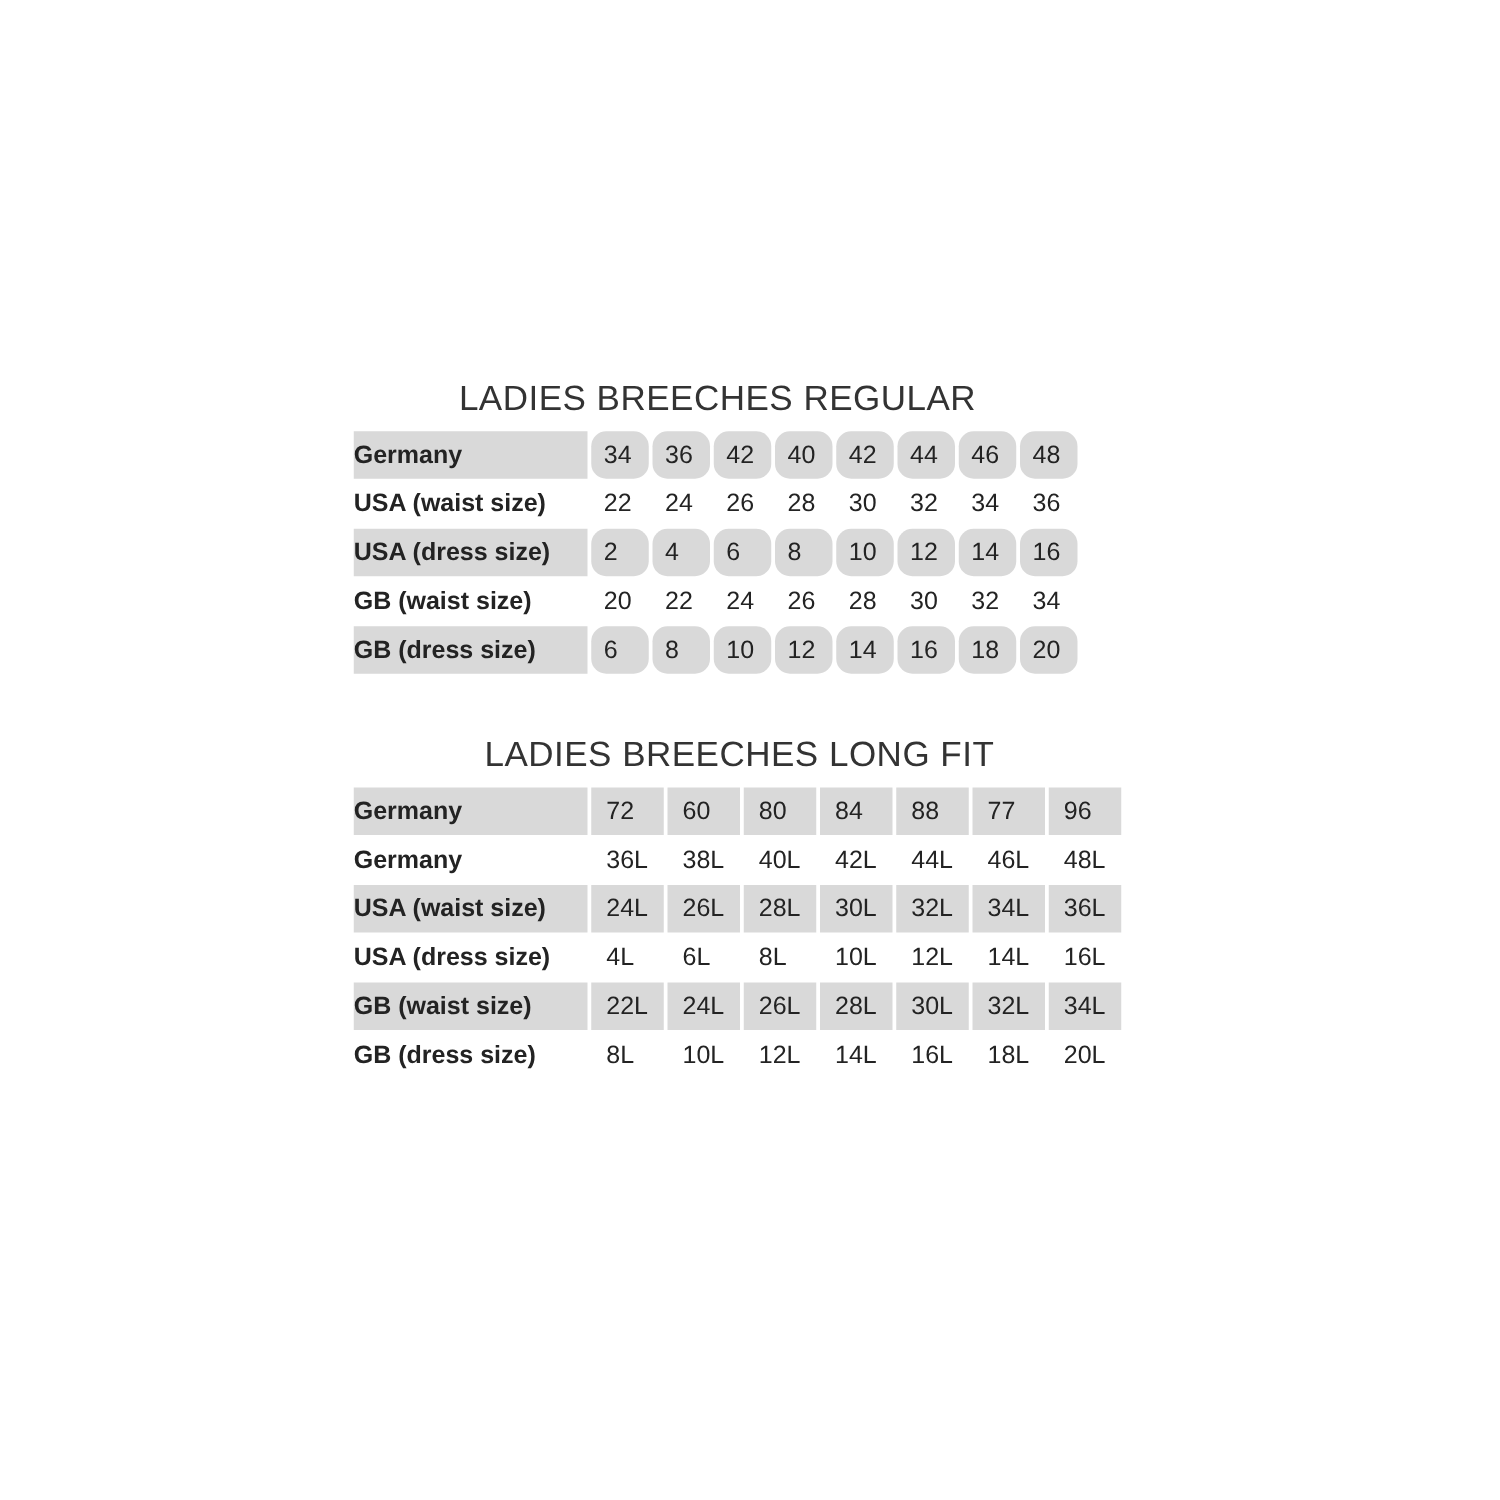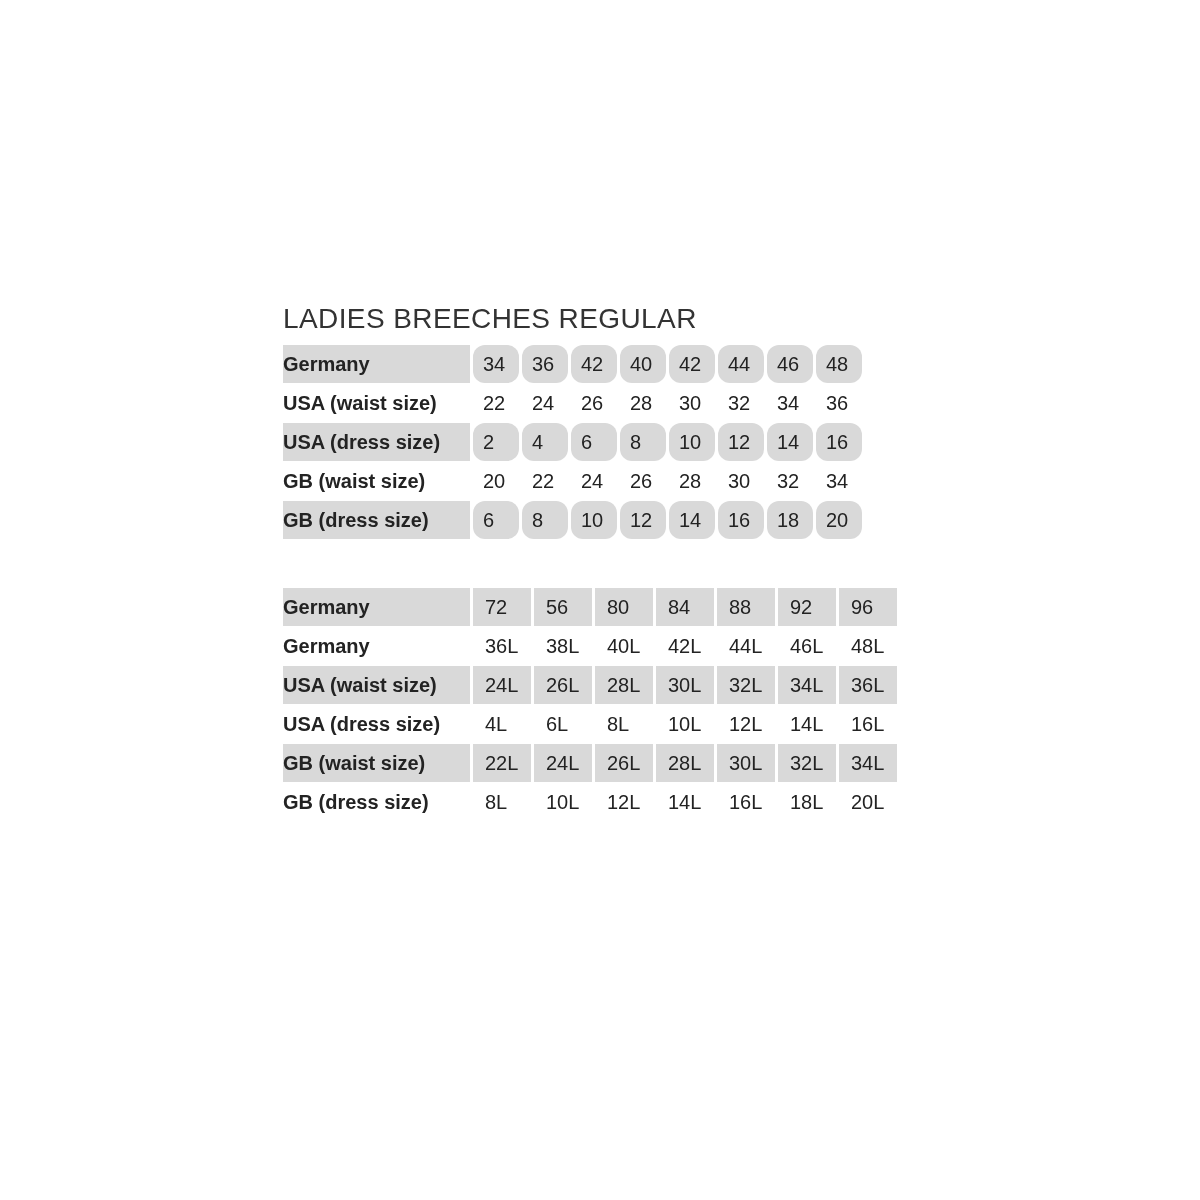--- a/index.html
+++ b/index.html
@@ -4,20 +4,21 @@
 <style>
   * { margin: 0; padding: 0; box-sizing: border-box; }
   html, body { background: #ffffff; }
   .canvas {
     position: relative;
     width: 1200px;
     height: 1180px;
     background: var(--page-bg, #ffffff);
     font-family: "Liberation Sans", sans-serif;
     overflow: hidden;
+    text-align: center;
   }
   .chart-section { position: absolute; left: 283px; }
   .section-regular { top: 303px; }
   .section-longfit { top: 588px; }
   .chart-title {
     font-size: 28px;
     line-height: 32px;
     font-weight: 400;
     letter-spacing: 0.4px;
     color: #333333;
@@ -102,29 +103,30 @@
           <div class="cell value-cell">12</div>
           <div class="cell value-cell">14</div>
           <div class="cell value-cell">16</div>
           <div class="cell value-cell">18</div>
           <div class="cell value-cell">20</div>
         </div>
       </div>
   </div>
 
   <div class="chart-section section-longfit">
+    <div class="chart-title">LADIES BREECHES LONG FIT</div>
     <div class="size-table">
         <div class="row shaded">
           <div class="cell label-cell">Germany</div>
           <div class="cell value-cell">72</div>
-          <div class="cell value-cell">56</div>
+          <div class="cell value-cell">60</div>
           <div class="cell value-cell">80</div>
           <div class="cell value-cell">84</div>
           <div class="cell value-cell">88</div>
-          <div class="cell value-cell">92</div>
+          <div class="cell value-cell">77</div>
           <div class="cell value-cell">96</div>
         </div>
         <div class="row plain">
           <div class="cell label-cell">Germany</div>
           <div class="cell value-cell">36L</div>
           <div class="cell value-cell">38L</div>
           <div class="cell value-cell">40L</div>
           <div class="cell value-cell">42L</div>
           <div class="cell value-cell">44L</div>
           <div class="cell value-cell">46L</div>

